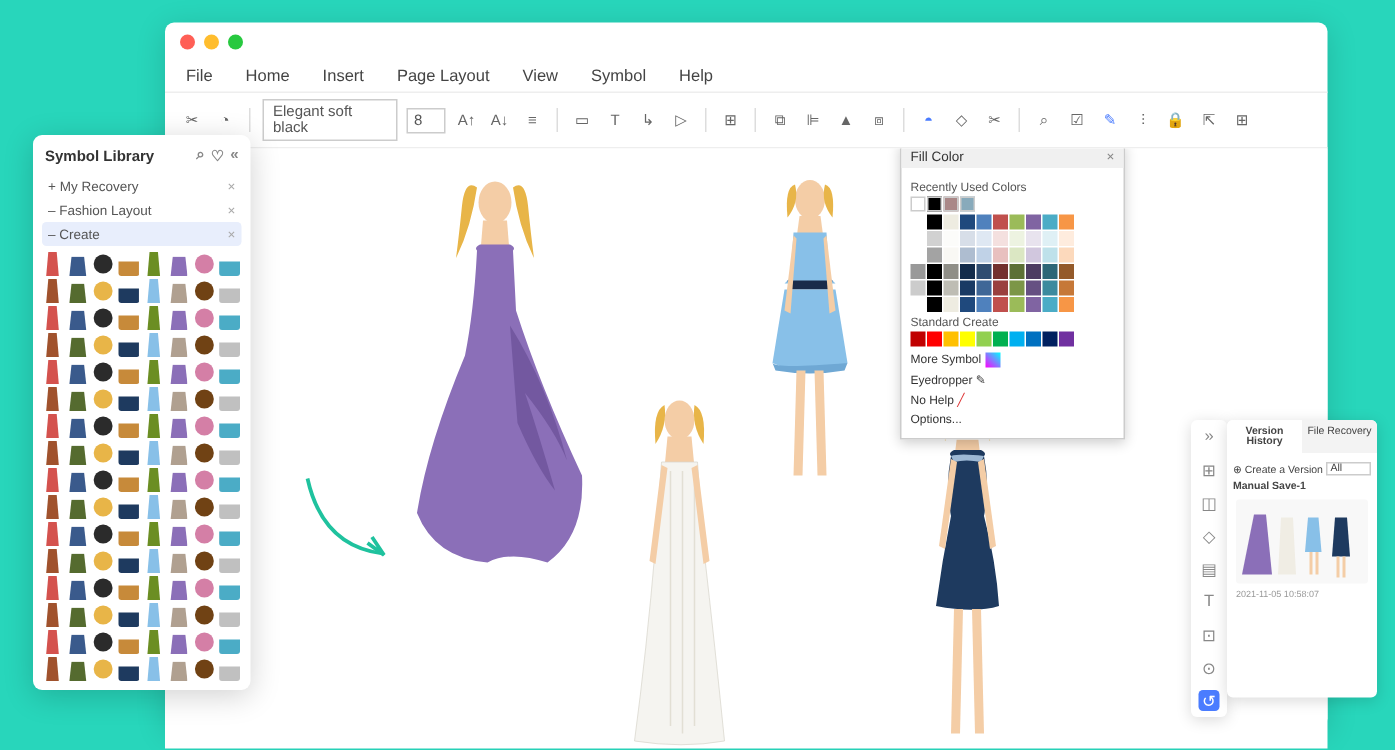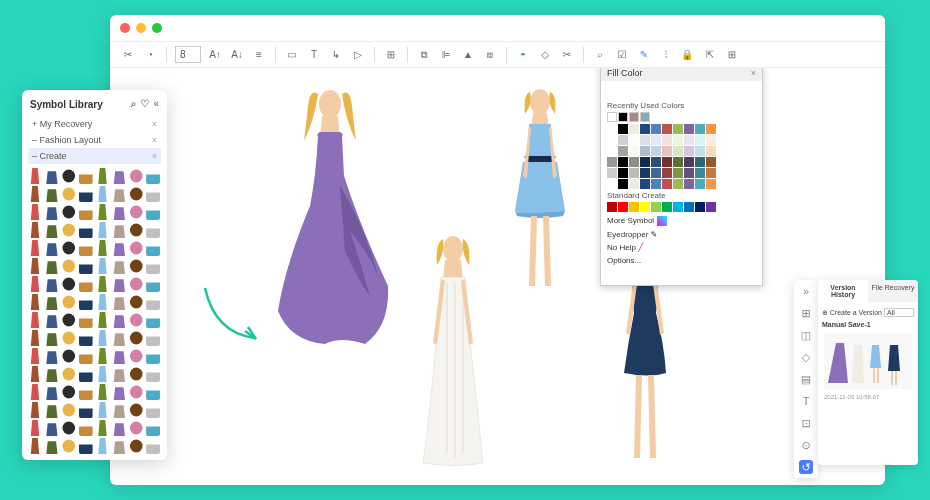--- a/index.html
+++ b/index.html
@@ -13,24 +13,24 @@
 .toolbar{display:flex;align-items:center;gap:6px;padding:4px 10px;border-top:1px solid #eee;border-bottom:1px solid #eee;font-size:10px;color:#555}
 .tb-ico{width:16px;height:16px;display:inline-flex;align-items:center;justify-content:center;color:#666;cursor:pointer}
 .tb-sep{width:1px;height:16px;background:#ddd;margin:0 2px}
 .font-sel{border:1px solid #ccc;padding:2px 6px;font-size:10px;width:90px;background:#fff;cursor:pointer}
 .size-sel{border:1px solid #ccc;padding:2px 4px;font-size:10px;width:26px;background:#fff;cursor:pointer}
 .canvas{position:relative;height:400px;background:#fff;overflow:hidden}
 .model{position:absolute}
 .arrow{position:absolute;left:90px;top:215px;width:70px;height:70px}
 .arrow svg{stroke:#1fc29e;fill:none;stroke-width:2.5}
 
-.colorpop{position:absolute;left:490px;top:-4px;width:163px;background:#fff;border:1px solid #ccc;box-shadow:0 2px 8px rgba(0,0,0,.2);font-size:9px;color:#333}
+.colorpop{position:absolute;left:490px;top:-4px;width:150px;background:#fff;border:1px solid #ccc;box-shadow:0 2px 8px rgba(0,0,0,.2);font-size:9px;color:#333}
 .cp-head{display:flex;justify-content:space-between;padding:3px 6px;background:#f0f0f0;font-size:9px}
 .cp-x{cursor:pointer;color:#888}
-.cp-body{padding:18px 6px}
+.cp-body{padding:6px 6px}
 .cp-lbl{font-size:8px;color:#555;margin:2px 0}
 .cp-grid{display:grid;grid-template-columns:repeat(10,10px);gap:1px;margin:2px 0}
 .cp-sw{width:10px;height:10px;cursor:pointer}
 .cp-row{padding:2px 0;font-size:8px;cursor:pointer}
 .cp-grad{display:inline-block;width:10px;height:10px;background:linear-gradient(45deg,#f0f,#0ff);vertical-align:middle;margin-left:3px}
 
 .symlib{position:absolute;left:22px;top:90px;width:145px;height:370px;background:#fff;border-radius:6px;box-shadow:0 4px 20px rgba(0,0,0,.18);padding:6px;overflow:hidden}
 .sl-head{display:flex;justify-content:space-between;align-items:center;font-size:10px;font-weight:600;color:#333;padding:2px 2px 6px}
 .sl-head-ico{display:flex;gap:4px;color:#888;font-size:10px}
 .sl-cat{display:flex;justify-content:space-between;padding:3px 4px;font-size:9px;color:#555;cursor:pointer}
@@ -54,24 +54,34 @@
 </style>
 </head>
 <body>
 
 <div class="main-window">
   <div class="traffic-lights">
     <div class="tl tl-r"></div>
     <div class="tl tl-y"></div>
     <div class="tl tl-g"></div>
   </div>
+  <div class="menubar">
+    <span>File</span>
+    <span>Home</span>
+    <span>Insert</span>
+    <span>Page Layout</span>
+    <span>View</span>
+    <span>Symbol</span>
+    <span>Help</span>
+  </div>
   <div class="toolbar">
     <span class="tb-ico">✂</span>
     <span class="tb-ico">◔</span>
     <span class="tb-sep"></span>
+    <span class="font-sel">Elegant soft black</span>
     <span class="size-sel">8</span>
     <span class="tb-ico">A↑</span>
     <span class="tb-ico">A↓</span>
     <span class="tb-ico">≡</span>
     <span class="tb-sep"></span>
     <span class="tb-ico">▭</span>
     <span class="tb-ico">T</span>
     <span class="tb-ico">↳</span>
     <span class="tb-ico">▷</span>
     <span class="tb-sep"></span>

